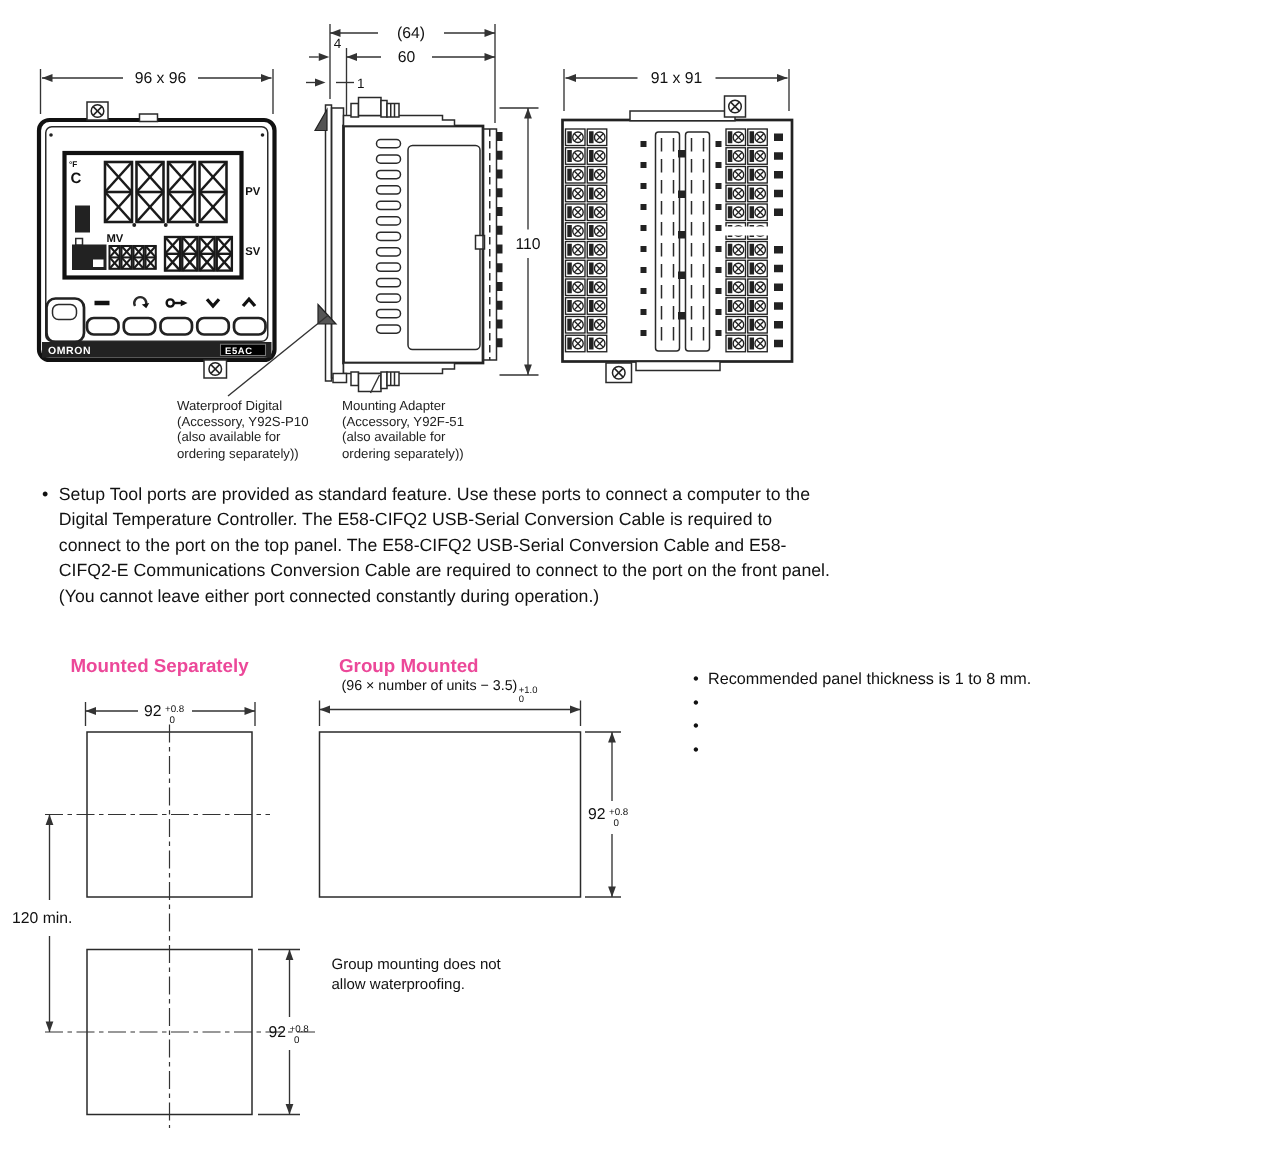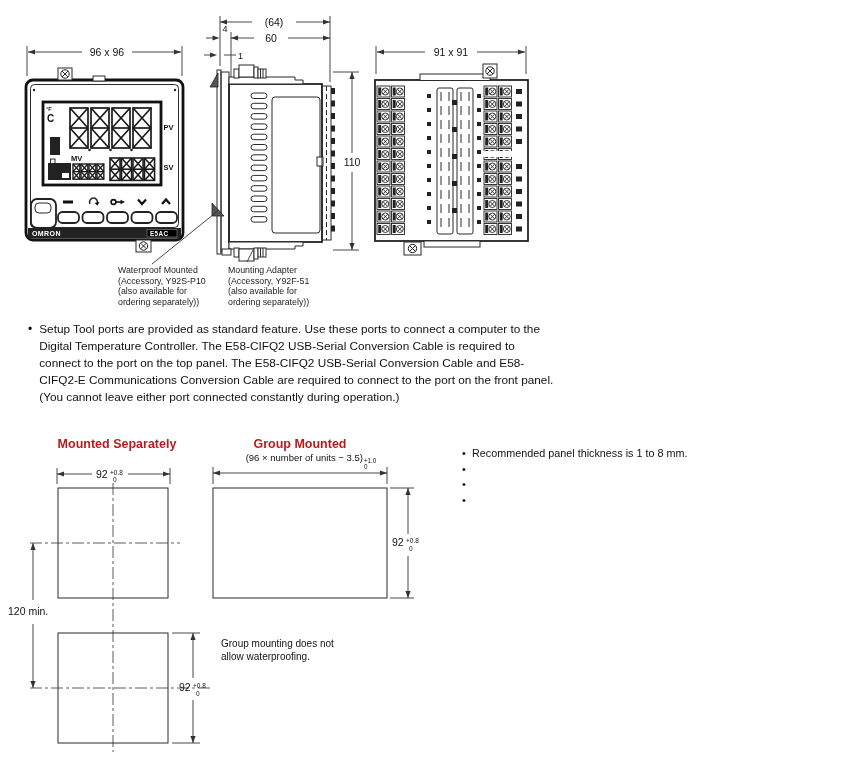--- a/index.html
+++ b/index.html
@@ -26,21 +26,21 @@
   .lblB{font-size:7.5px;font-weight:bold}
   .lblW{font-size:7px;font-weight:bold;fill:#fff;letter-spacing:.4px}
   .unitF{font-size:5.5px;font-weight:bold}
   .unitC{font-size:10px;font-weight:bold}
   
   .acc{position:absolute;font-size:8.8px;line-height:10.6px;white-space:pre-line;color:#222}
   .setup{position:absolute;left:28px;top:321px;width:662px;display:flex;
          font-size:11.8px;line-height:17px;color:#111}
   .setup .blt{margin-right:7px;font-size:12px}
   .setup .txt{white-space:pre-line}
-  .h-bold{position:absolute;font-size:12.5px;font-weight:bold;text-align:center;color:#b91c1c}
+  .h-bold{position:absolute;font-size:12.5px;font-weight:bold;text-align:left;color:#ec4899}
   .formula{position:absolute;font-size:9.5px;text-align:center;color:#111;white-space:nowrap}
   .tolstack{display:inline-flex;flex-direction:column;align-items:flex-start;
             vertical-align:-2px;font-size:6.3px;line-height:6.3px;margin-left:1px}
   .caption{position:absolute;font-size:10px;line-height:12.5px;white-space:pre-line;color:#111}
   .notes{position:absolute;left:462px;top:446px;width:396px;color:#111}
   .note-row{display:flex;font-size:10.8px;line-height:15.6px}
   .note-row .blt{width:10px;flex:0 0 10px;font-size:11px}
   .note-row .txt{white-space:pre-line}
 </style>
 </head>
@@ -360,41 +360,41 @@
             <rect x="452" y="181" width="5" height="5"></rect>
           <rect x="452" y="208" width="5" height="5"></rect>
         </g>
       </g>
       <rect x="424" y="241" width="56" height="6" class="s1f"></rect>
       <rect x="404" y="242" width="17" height="13" class="s1f"></rect>
       <use href="#scr" x="412.5" y="248.5"></use>
     </g>
   </svg>
 
-  <div class="acc" style="left:118px;top:265px">Waterproof Mounted
+  <div class="acc" style="left:118px;top:265px">Waterproof Digital
 (Accessory, Y92S-P10
 (also available for
 ordering separately))</div>
   <div class="acc" style="left:228px;top:265px">Mounting Adapter
 (Accessory, Y92F-51
 (also available for
 ordering separately))</div>
 
   <div class="setup">
     <span class="blt">•</span>
     <span class="txt">Setup Tool ports are provided as standard feature. Use these ports to connect a computer to the
 Digital Temperature Controller. The E58-CIFQ2 USB-Serial Conversion Cable is required to
 connect to the port on the top panel. The E58-CIFQ2 USB-Serial Conversion Cable and E58-
 CIFQ2-E Communications Conversion Cable are required to connect to the port on the front panel.
 (You cannot leave either port connected constantly during operation.)</span>
   </div>
 
   <div class="h-bold" style="left:47px;top:437px;width:140px">Mounted Separately</div>
   <div class="h-bold" style="left:226px;top:437px;width:148px">Group Mounted</div>
-  <div class="formula" style="left:211px;top:452px;width:200px">
+  <div class="formula" style="left:193px;top:452px;width:200px">
     <span>(96 × number of units − 3.5)</span><span class="tolstack">
         <span>+1.0</span>
         <span>0</span>
       </span>
   </div>
 
   <svg width="460" height="342" viewBox="0 430 460 342" style="top:430px">
 
     <g>
       <line class="dim" x1="57" y1="468" x2="57" y2="484"></line>

